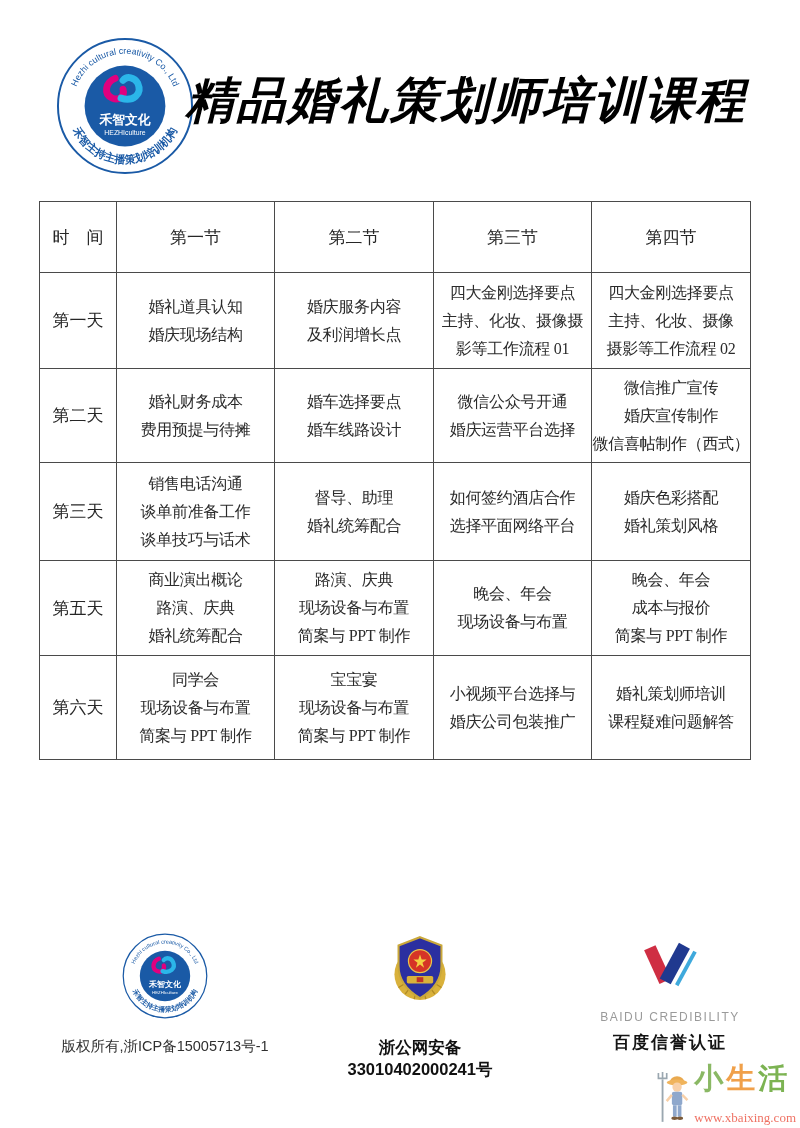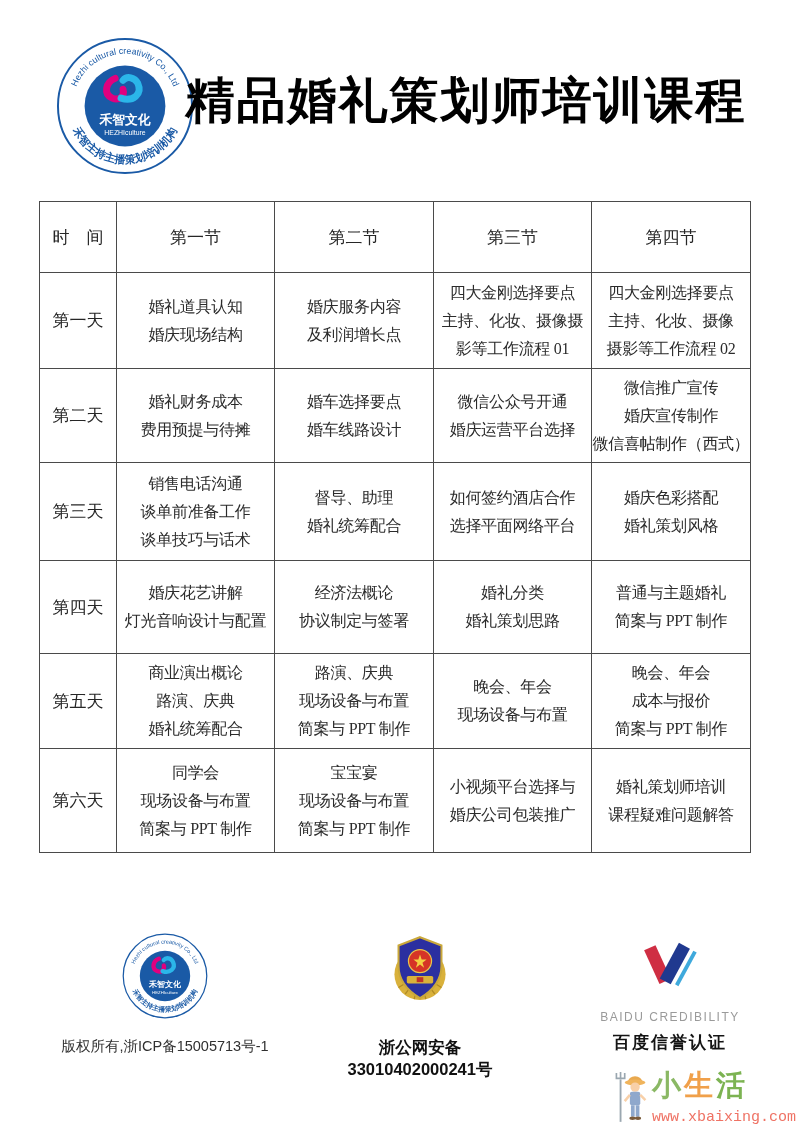--- a/index.html
+++ b/index.html
@@ -6,21 +6,21 @@
   .page {
     position:relative; width:800px; height:1128px; background:#ffffff;
     font-family:"Liberation Serif", serif; overflow:hidden;
   }
 
   
   .logo-badge { position:absolute; left:56px; top:37px; width:138px; height:138px; }
   .page-title {
     position:absolute; left:183px; top:72px; width:566px; text-align:center;
     font-size:49px; font-weight:700; letter-spacing:2px; color:#000;
-    font-family:"Liberation Serif", serif; line-height:1.2;
+    font-family:"Liberation Serif", serif; line-height:1.2;font-style:italic;
   }
 
   
   .course-table {
     position:absolute; left:39px; top:201px; width:711px;
     border-collapse:collapse; table-layout:fixed;
   }
   .course-table th, .course-table td {
     border:1px solid #4a4a4a; text-align:center; vertical-align:middle;
     padding:0; font-weight:normal; color:#262626; overflow:hidden;
@@ -57,21 +57,21 @@
   .baidu-cert {
     margin-top:7px; font-family:"Liberation Sans", sans-serif;
     font-size:17px; letter-spacing:2px; color:#141414; font-weight:600;
   }
 
   
   .watermark { position:absolute; right:4px; bottom:2px; display:flex; align-items:flex-end; }
   .wm-text { display:flex; flex-direction:column; align-items:flex-start; }
   .wm-chars { font-family:"Liberation Sans", sans-serif; font-weight:700; font-size:29px; line-height:1; letter-spacing:3px; }
   .wm-c0 { color:#8ab864; } .wm-c1 { color:#f0a04a; } .wm-c2 { color:#7cb352; }
-  .wm-url { font-family:Liberation Mono, monospace; font-size:15px; color:#ef7264; margin-top:9px; }
+  .wm-url { font-family:Liberation Serif, serif; font-size:13px; color:#ef7264; margin-top:17px; }
 </style>
 </head>
 <body>
 
 <div class="page">
 
   <svg class="logo-badge" viewBox="0 0 140 140">
     <circle cx="70" cy="70" r="68" fill="#ffffff" stroke="#1a5aa6" stroke-width="2"></circle>
     <path id="arcTop1" d="M 17,70 A 53,53 0 0 1 123,70" fill="none"></path>
     <path id="arcBot1" d="M 12,70 A 58,58 0 0 0 128,70" fill="none"></path>
@@ -162,39 +162,20 @@
           </td>
         <td>
             <div class="cell-text">如何签约酒店合作
 选择平面网络平台</div>
           </td>
         <td>
             <div class="cell-text">婚庆色彩搭配
 婚礼策划风格</div>
           </td>
       </tr>
-      <tr style="height:93px">
-        <td class="day-label">第四天</td>
-        <td>
-            <div class="cell-text">婚庆花艺讲解
-灯光音响设计与配置</div>
-          </td>
-        <td>
-            <div class="cell-text">经济法概论
-协议制定与签署</div>
-          </td>
-        <td>
-            <div class="cell-text">婚礼分类
-婚礼策划思路</div>
-          </td>
-        <td>
-            <div class="cell-text">普通与主题婚礼
-简案与 PPT 制作</div>
-          </td>
-      </tr>
       <tr style="height:95px">
         <td class="day-label">第五天</td>
         <td>
             <div class="cell-text">商业演出概论
 路演、庆典
 婚礼统筹配合</div>
           </td>
         <td>
             <div class="cell-text">路演、庆典
 现场设备与布置

